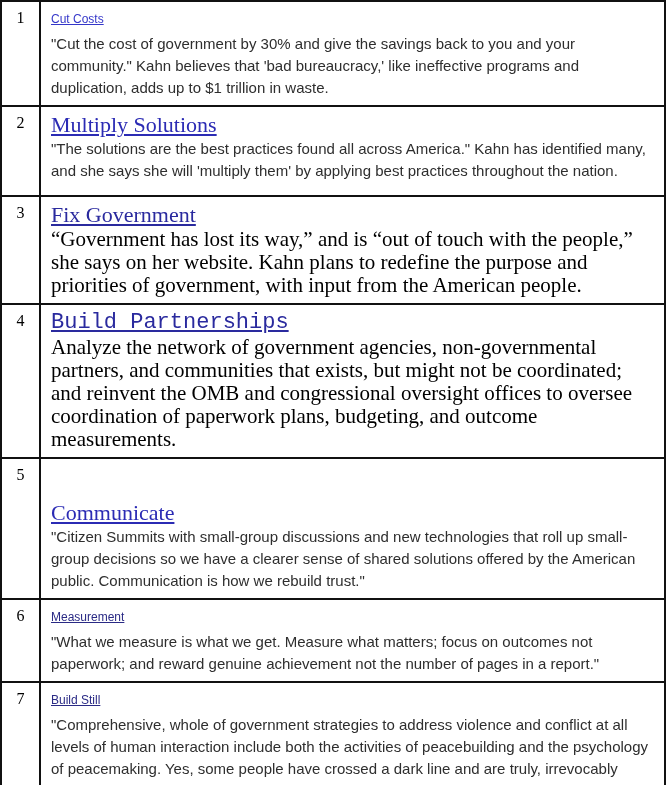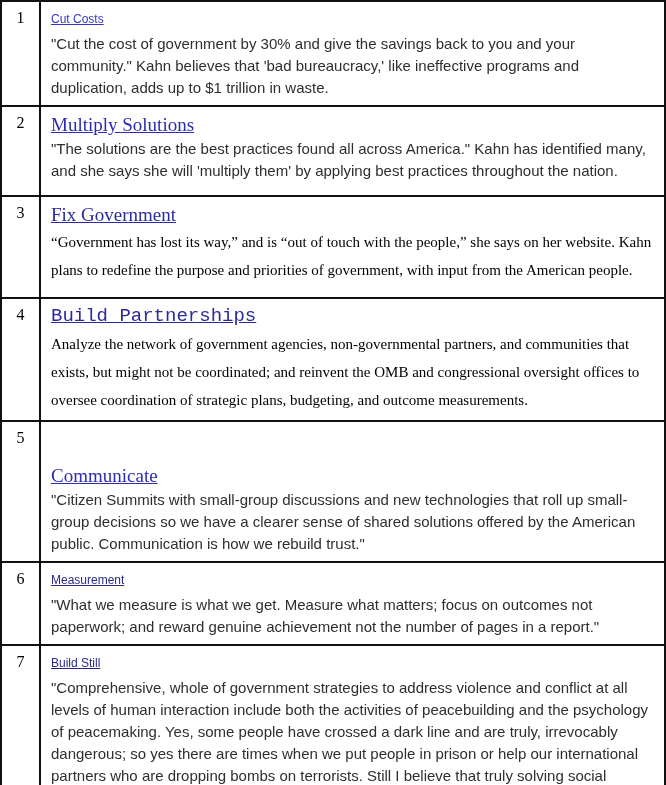--- a/index.html
+++ b/index.html
@@ -41,36 +41,36 @@
     margin-bottom: 3px;
     cursor: pointer;
   }
   .title.sans {
     font-family: "Liberation Sans", sans-serif;
     font-size: 12px;
     line-height: 21px;
   }
   .title.serif {
     font-family: "Liberation Serif", serif;
-    font-size: 19px;
+    font-size: 22px;
     line-height: 21px;
   }
   .body {
     margin: 0;
   }
   .body.sans {
     font-family: "Liberation Sans", sans-serif;
     font-size: 15px;
     line-height: 22px;
     color: #2e2e2e;
   }
   .body.serif {
     font-family: "Liberation Serif", serif;
-    font-size: 15px;
-    line-height: 28px;
+    font-size: 21px;
+    line-height: 23px;
     color: #000000;
   }
   tr.r1 { height: 98px; }
   tr.r2 { height: 90px; }
   tr.r3 { height: 102px; }
   tr.r4 { height: 115px; }
   tr.r5 { height: 103px; }
   tr.r6 { height: 82px; }
   tr.r7 { height: 189px; }
 </style>
@@ -98,21 +98,21 @@
         <td class="num">3</td>
         <td class="content">
           <a class="title serif" style="color: rgb(42, 42, 158);">Fix Government</a>
           <div class="body serif">“Government has lost its way,” and is “out of touch with the people,” she says on her website. Kahn plans to redefine the purpose and priorities of government, with input from the American people.</div>
         </td>
       </tr>
       <tr class="r4">
         <td class="num">4</td>
         <td class="content">
           <a class="title serif" style="color: rgb(42, 42, 158); font-family: Liberation Mono, monospace;">Build Partnerships</a>
-          <div class="body serif">Analyze the network of government agencies, non-governmental partners, and communities that exists, but might not be coordinated; and reinvent the OMB and congressional oversight offices to oversee coordination of strategic plans, budgeting, and outcome measurements.</div>
+          <div class="body serif">Analyze the network of government agencies, non-governmental partners, and communities that exists, but might not be coordinated; and reinvent the OMB and congressional oversight offices to oversee coordination of paperwork plans, budgeting, and outcome measurements.</div>
         </td>
       </tr>
       <tr class="r5">
         <td class="num">5</td>
         <td class="content">
           <a class="title serif" style="color: rgb(43, 43, 180); margin-top: 36px;">Communicate</a>
           <div class="body sans">"Citizen Summits with small-group discussions and new technologies that roll up small-group decisions so we have a clearer sense of shared solutions offered by the American public. Communication is how we rebuild trust."</div>
         </td>
       </tr>
       <tr class="r6">

